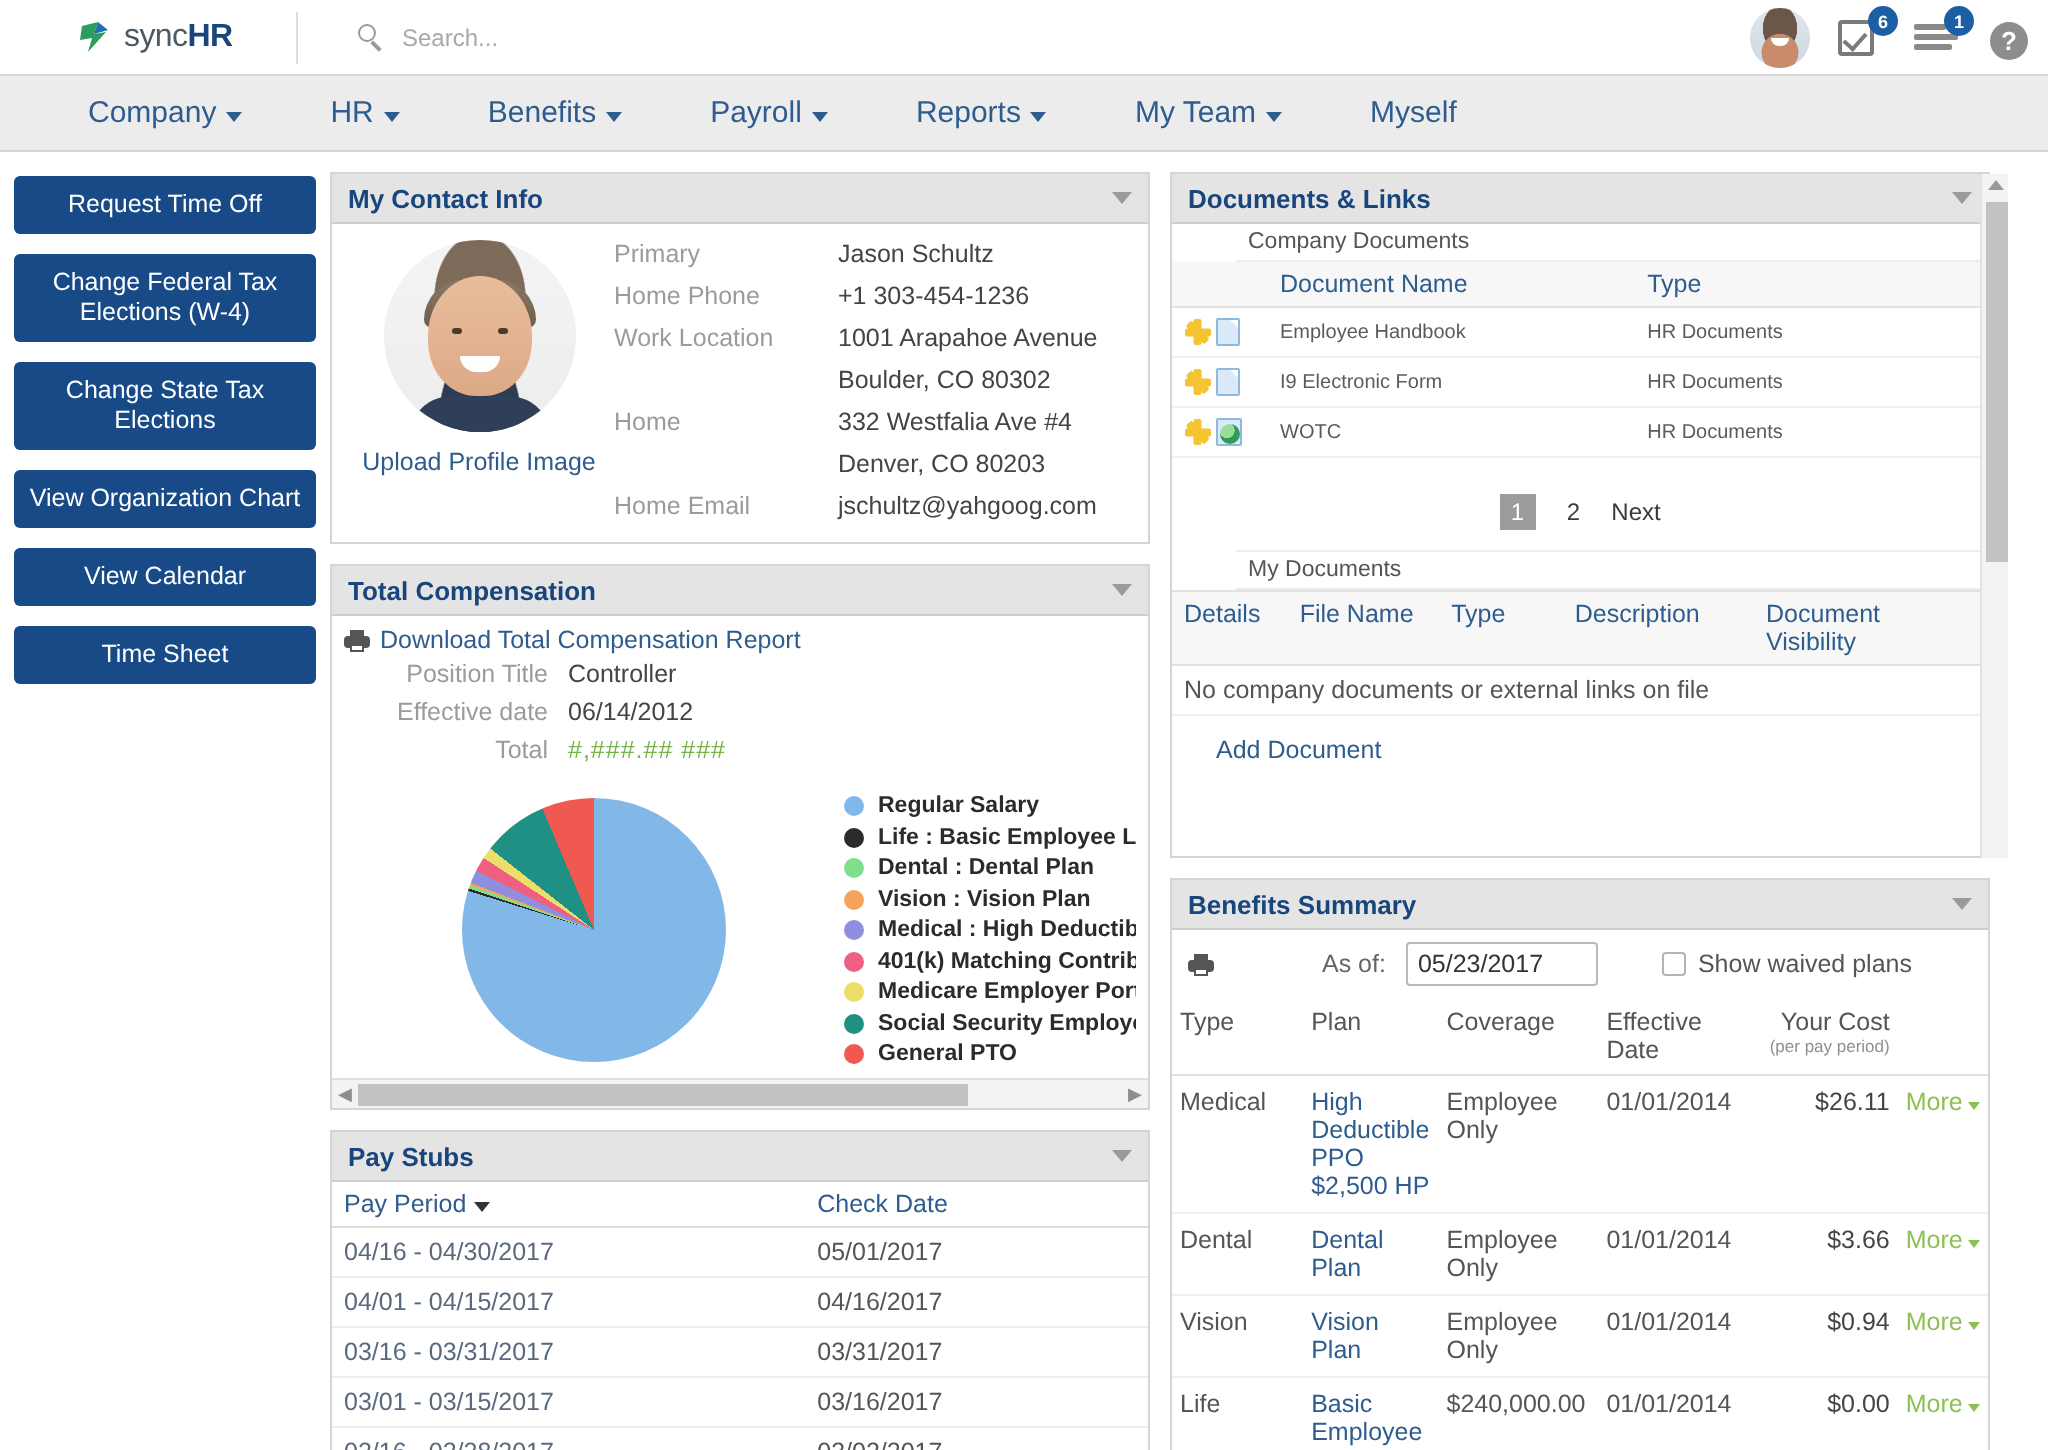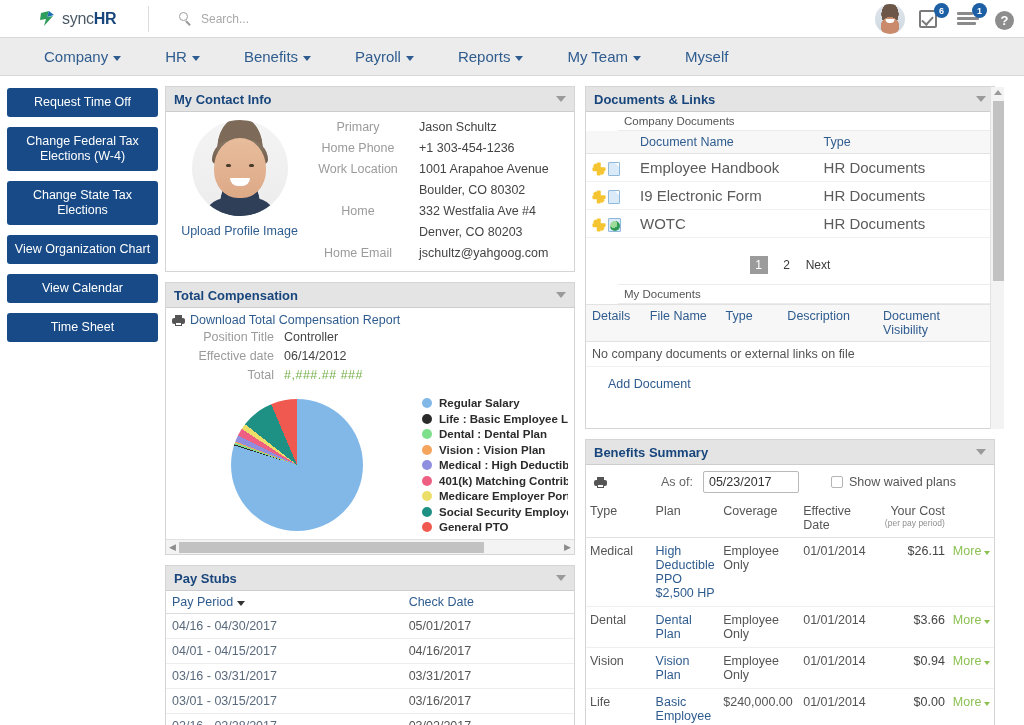--- a/index.html
+++ b/index.html
@@ -195,21 +195,21 @@
     width:72px; height:22px; border-radius: 36px 36px 0 0;
     background: #2e3f57;
   }
   .upload-link {
     color: #2f5c8f; font-size: 12.5px; cursor: pointer;
     display: block; margin-top: 8px;
   }
   .contact-fields { flex: 1; padding-top: 2px; }
   .crow { display: flex; margin-bottom: 7px; align-items: baseline; }
   .clabel {
-    width: 112px; text-align: center; padding-right: 10px;
+    width: 112px; text-align: left; padding-right: 10px;
     color: #9b9b9b; font-size: 12.5px;
   }
   .cvalue { color: #444; font-size: 12.5px; text-align: right; }
 
   
   .dl-report {
     display: flex; align-items: center; gap: 5px;
     color: #2f5c8f; font-size: 12.5px; cursor: pointer; margin-bottom: 3px;
   }
   .printer {
@@ -267,21 +267,21 @@
     border-bottom: 1px solid #ececec;
     margin-left: 32px;
   }
   .doc-table { width: 100%; border-collapse: collapse; }
   .doc-table th {
     font-weight: normal; color: #2f5c8f; font-size: 12.5px;
     padding: 4px 6px; text-align: left;
     background: #f7f7f7; border-bottom: 1px solid #e2e2e2;
   }
   .doc-table td {
-    padding: 5px 6px; font-size: 15px;
+    padding: 5px 6px; font-size: 10px;
     border-bottom: 1px solid #f0f0f0; color: #5b5b5b;
   }
   .doc-name { color: #2f5c8f; cursor: pointer; }
   .ico-cell { width: 48px; white-space: nowrap; }
   .star-icon {
     display:inline-block; width: 13px; height: 13px; position: relative;
     vertical-align: middle; margin-right: 3px;
   }
   .star-icon::before, .star-icon::after {
     content:''; position:absolute; left:50%; top:50%;

